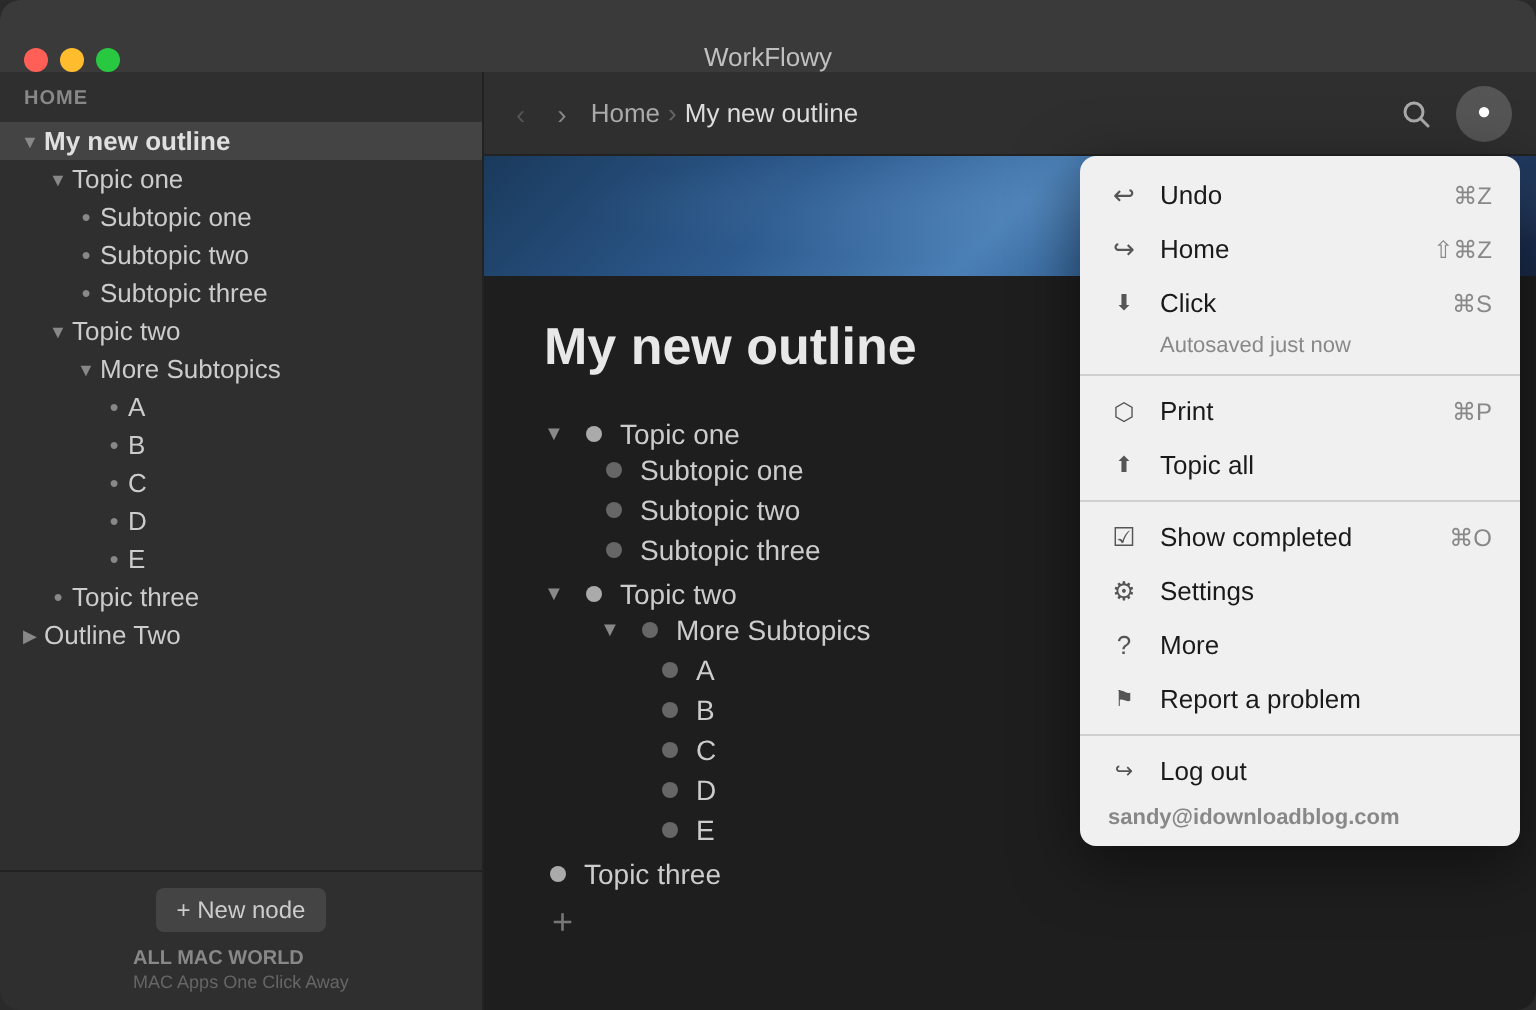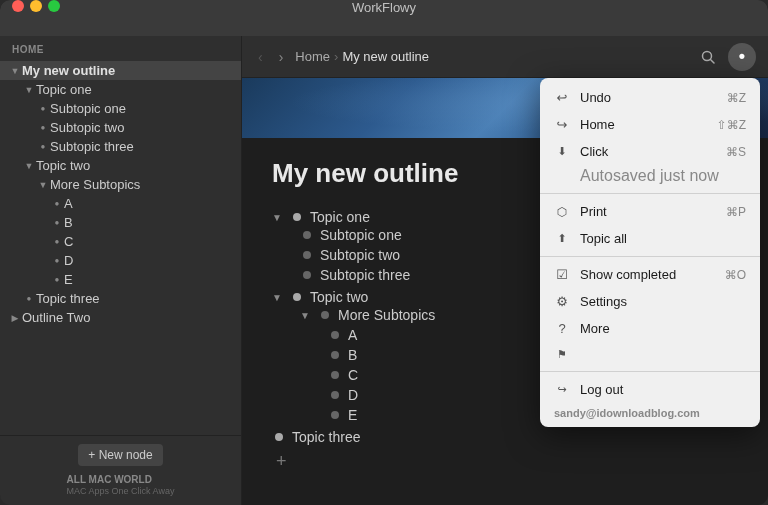--- a/index.html
+++ b/index.html
@@ -10,21 +10,21 @@
       background: #2a2a2a;
       overflow: hidden;
       border-radius: 10px;
     }
 
     
     .title-bar {
       height: 36px;
       background: #3a3a3a;
       display: flex;
-      align-items: flex-start;
+      align-items: flex-end;
       justify-content: center;
       position: relative;
       border-radius: 10px 10px 0 0;
     }
     .traffic-lights {
       position: absolute;
       left: 12px;
       display: flex;
       gap: 6px;
     }
@@ -292,21 +292,21 @@
     .menu-shortcut {
       color: #888;
       font-size: 12px;
     }
     .menu-divider {
       height: 1px;
       background: #d0d0d0;
       margin: 4px 0;
     }
     .menu-sub {
-      font-size: 16px;
+      font-size: 11px;
       color: #888;
       padding: 2px 14px 4px 40px;
     }
     .menu-footer {
       padding: 4px 14px 2px 14px;
       font-size: 11px;
       color: #888;
       font-weight: bold;
     }
   </style>
@@ -549,20 +549,21 @@
       </div>
 
       <div class="menu-item">
         <span class="menu-icon">?</span>
         <span class="menu-label">More</span>
         <span class="menu-shortcut"></span>
       </div>
 
       <div class="menu-item">
         <span class="menu-icon" style="font-size:11px;">⚑</span>
+        <span class="menu-label">Report a problem</span>
         <span class="menu-shortcut"></span>
       </div>
       <div class="menu-divider"></div>
 
       <div class="menu-item">
         <span class="menu-icon" style="font-size:11px;">↪</span>
         <span class="menu-label">Log out</span>
       </div>
       <div class="menu-footer">sandy@idownloadblog.com</div>
     </div>

